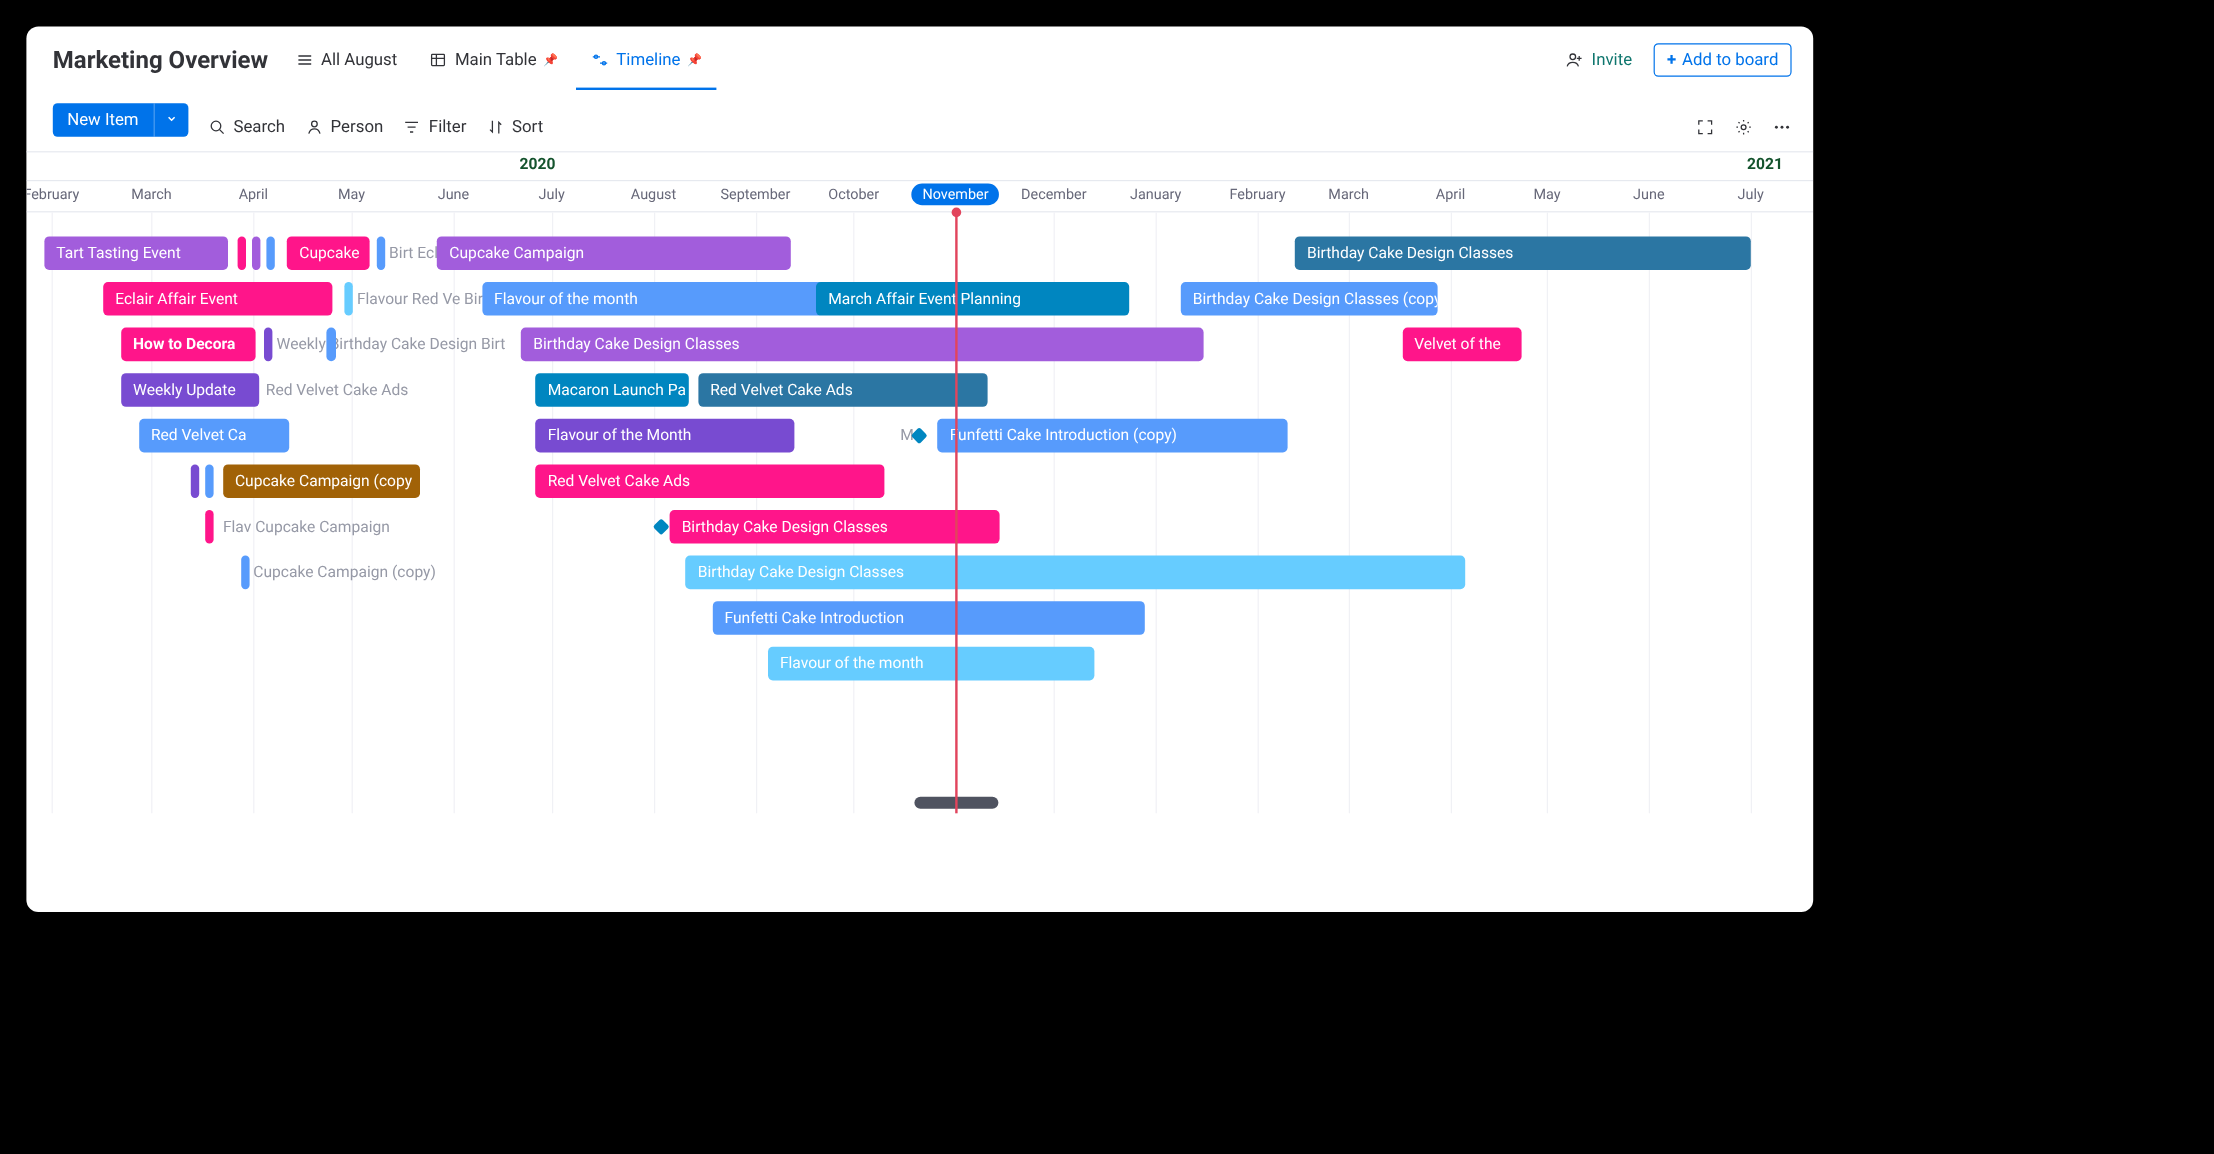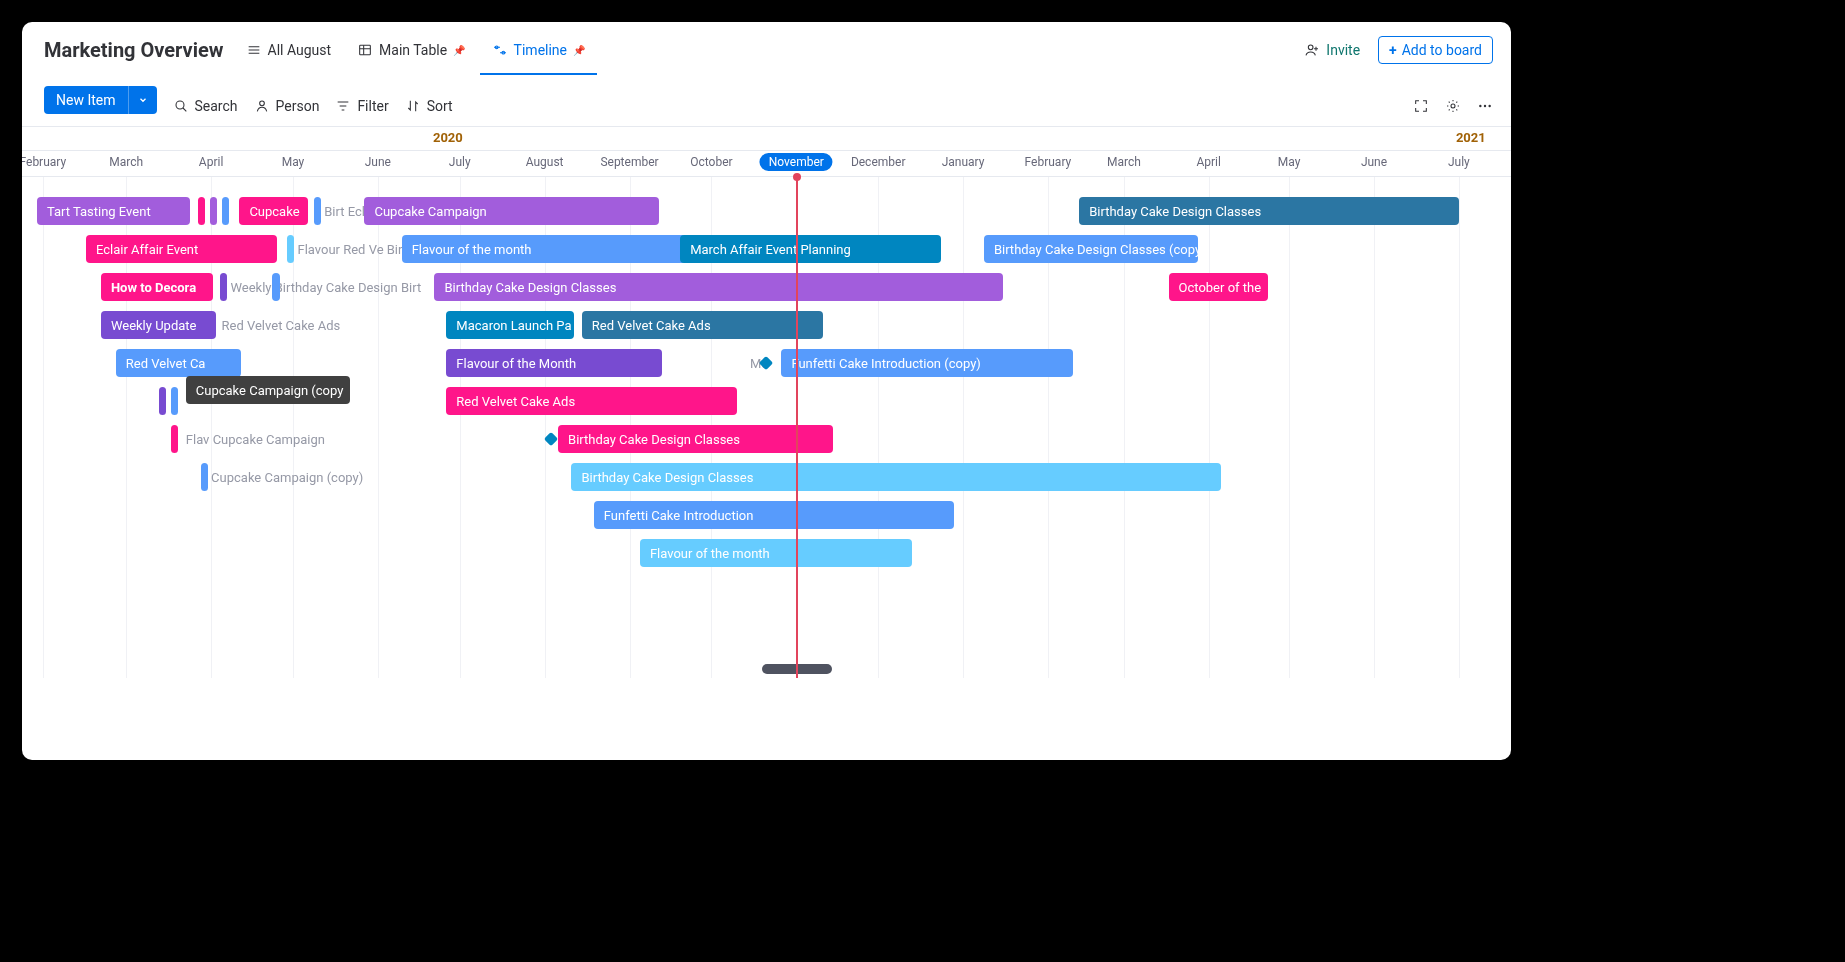--- a/index.html
+++ b/index.html
@@ -20,21 +20,21 @@
 .new-item-caret { padding:6px 9px; border-left:1px solid rgba(255,255,255,.3); cursor:pointer; }
 .tool-btn { display:flex; align-items:center; gap:6px; font-size:14px; color:#323338; cursor:pointer; }
 .tool-right { display:flex; align-items:center; gap:16px; }
 .secondbar { display:flex; align-items:center; padding:6px 18px 10px 22px; }
 .today-btn { border:1px solid #c3c6d4; border-radius:4px; padding:5px 10px; font-size:14px; cursor:pointer; color:#323338; }
 .scale-tabs { display:flex; gap:22px; margin:0 auto; }
 .scale-tab { font-size:14px; color:#323338; cursor:pointer; padding:4px 8px; border-radius:4px; }
 .scale-tab.active { color:#0073ea; background:#cce5ff; }
 .timeline-wrap { position:relative; border-top:1px solid #e6e9ef; height:552px; overflow:hidden; }
 .year-row { position:relative; height:24px; border-bottom:1px solid #e6e9ef; }
-.year-label { position:absolute; top:3px; font-size:13px; font-weight:700; color:#a16207; }
+.year-label { position:absolute; top:3px; font-size:13px; font-weight:700; color:#14532d; }
 .month-row { position:relative; height:26px; border-bottom:1px solid #e6e9ef; }
 .month-cell { position:absolute; top:4px; font-size:12px; color:#676879; transform:translateX(-50%); }
 .month-pill { background:#0073ea; color:#fff; padding:2px 9px; border-radius:10px; font-size:12px; }
 .grid-area { position:absolute; top:50px; left:0; right:0; bottom:0; }
 .grid-line { position:absolute; top:0; bottom:0; width:1px; background:#f0f1f5; }
 .now-line { position:absolute; top:50px; bottom:0; width:2px; background:#e2445c; z-index:5; }
 .now-dot { position:absolute; left:-3px; top:-4px; width:8px; height:8px; border-radius:50%; background:#e2445c; }
 .bars-layer { position:absolute; top:50px; left:0; right:0; bottom:0; }
 .bar { position:absolute; height:28px; border-radius:4px; color:#fff; font-size:13px; display:flex; align-items:center; padding:0 10px; white-space:nowrap; overflow:hidden; cursor:pointer; }
 .ghost-label { position:absolute; height:28px; font-size:13px; color:#9699a6; display:flex; align-items:center; white-space:nowrap; overflow:hidden; }
@@ -207,30 +207,30 @@
         <div class="bar" style="top: 20px; left: 71%; width: 25.5%; background: rgb(43, 118, 163);">Birthday Cake Design Classes</div>
         <div class="bar" style="top: 58px; left: 4.3%; width: 12.8%; background: rgb(255, 21, 138);">Eclair Affair Event</div>
         <div class="bar" style="top: 58px; left: 17.8%; width: 0.5%; background: rgb(102, 204, 255); padding: 0px;"></div>
         <div class="bar" style="top: 58px; left: 25.5%; width: 19.1%; background: rgb(87, 155, 252);">Flavour of the month</div>
         <div class="bar" style="top: 58px; left: 44.2%; width: 17.5%; background: rgb(0, 134, 192);">March Affair Event Planning</div>
         <div class="bar" style="top: 58px; left: 64.6%; width: 14.4%; background: rgb(87, 155, 252);">Birthday Cake Design Classes (copy)</div>
         <div class="bar" style="top: 96px; left: 5.3%; width: 7.5%; background: rgb(255, 21, 138); font-weight: bold;">How to Decora</div>
         <div class="bar" style="top: 96px; left: 13.3%; width: 0.5%; background: rgb(120, 75, 209); padding: 0px;"></div>
         <div class="bar" style="top: 96px; left: 16.8%; width: 0.5%; background: rgb(87, 155, 252); padding: 0px;"></div>
         <div class="bar" style="top: 96px; left: 27.7%; width: 38.2%; background: rgb(162, 93, 220);">Birthday Cake Design Classes</div>
-        <div class="bar" style="top: 96px; left: 77%; width: 6.7%; background: rgb(255, 21, 138);">October of the</div>
+        <div class="bar" style="top: 96px; left: 77%; width: 6.7%; background: rgb(255, 21, 138);">Velvet of the</div>
         <div class="bar" style="top: 134px; left: 5.3%; width: 7.7%; background: rgb(120, 75, 209);">Weekly Update</div>
         <div class="bar" style="top: 134px; left: 28.5%; width: 8.6%; background: rgb(0, 134, 192);">Macaron Launch Pa</div>
         <div class="bar" style="top: 134px; left: 37.6%; width: 16.2%; background: rgb(43, 118, 163);">Red Velvet Cake Ads</div>
         <div class="bar" style="top: 172px; left: 6.3%; width: 8.4%; background: rgb(87, 155, 252);">Red Velvet Ca</div>
         <div class="bar" style="top: 172px; left: 28.5%; width: 14.5%; background: rgb(120, 75, 209);">Flavour of the Month</div>
         <div class="bar" style="top: 172px; left: 51%; width: 19.6%; background: rgb(87, 155, 252);">Funfetti Cake Introduction (copy)</div>
         <div class="bar" style="top: 210px; left: 9.2%; width: 0.5%; background: rgb(120, 75, 209); padding: 0px;"></div>
         <div class="bar" style="top: 210px; left: 10%; width: 0.5%; background: rgb(87, 155, 252); padding: 0px;"></div>
-        <div class="bar" style="top: 199px; left: 11%; width: 11%; background: #404040;">Cupcake Campaign (copy</div>
+        <div class="bar" style="top: 210px; left: 11%; width: 11%; background: #a16207;">Cupcake Campaign (copy</div>
         <div class="bar" style="top: 210px; left: 28.5%; width: 19.5%; background: rgb(255, 21, 138);">Red Velvet Cake Ads</div>
         <div class="bar" style="top: 248px; left: 10%; width: 0.5%; background: rgb(255, 21, 138); padding: 0px;"></div>
         <div class="bar" style="top: 248px; left: 36%; width: 18.5%; background: rgb(255, 21, 138);">Birthday Cake Design Classes</div>
         <div class="bar" style="top: 286px; left: 12%; width: 0.5%; background: rgb(87, 155, 252); padding: 0px;"></div>
         <div class="bar" style="top: 286px; left: 36.9%; width: 43.6%; background: rgb(102, 204, 255);">Birthday Cake Design Classes</div>
         <div class="bar" style="top: 324px; left: 38.4%; width: 24.2%; background: rgb(87, 155, 252);">Funfetti Cake Introduction</div>
         <div class="bar" style="top: 362px; left: 41.5%; width: 18.3%; background: rgb(102, 204, 255);">Flavour of the month</div>
       </div>
     <div class="scroll-thumb"></div>
   </div>

